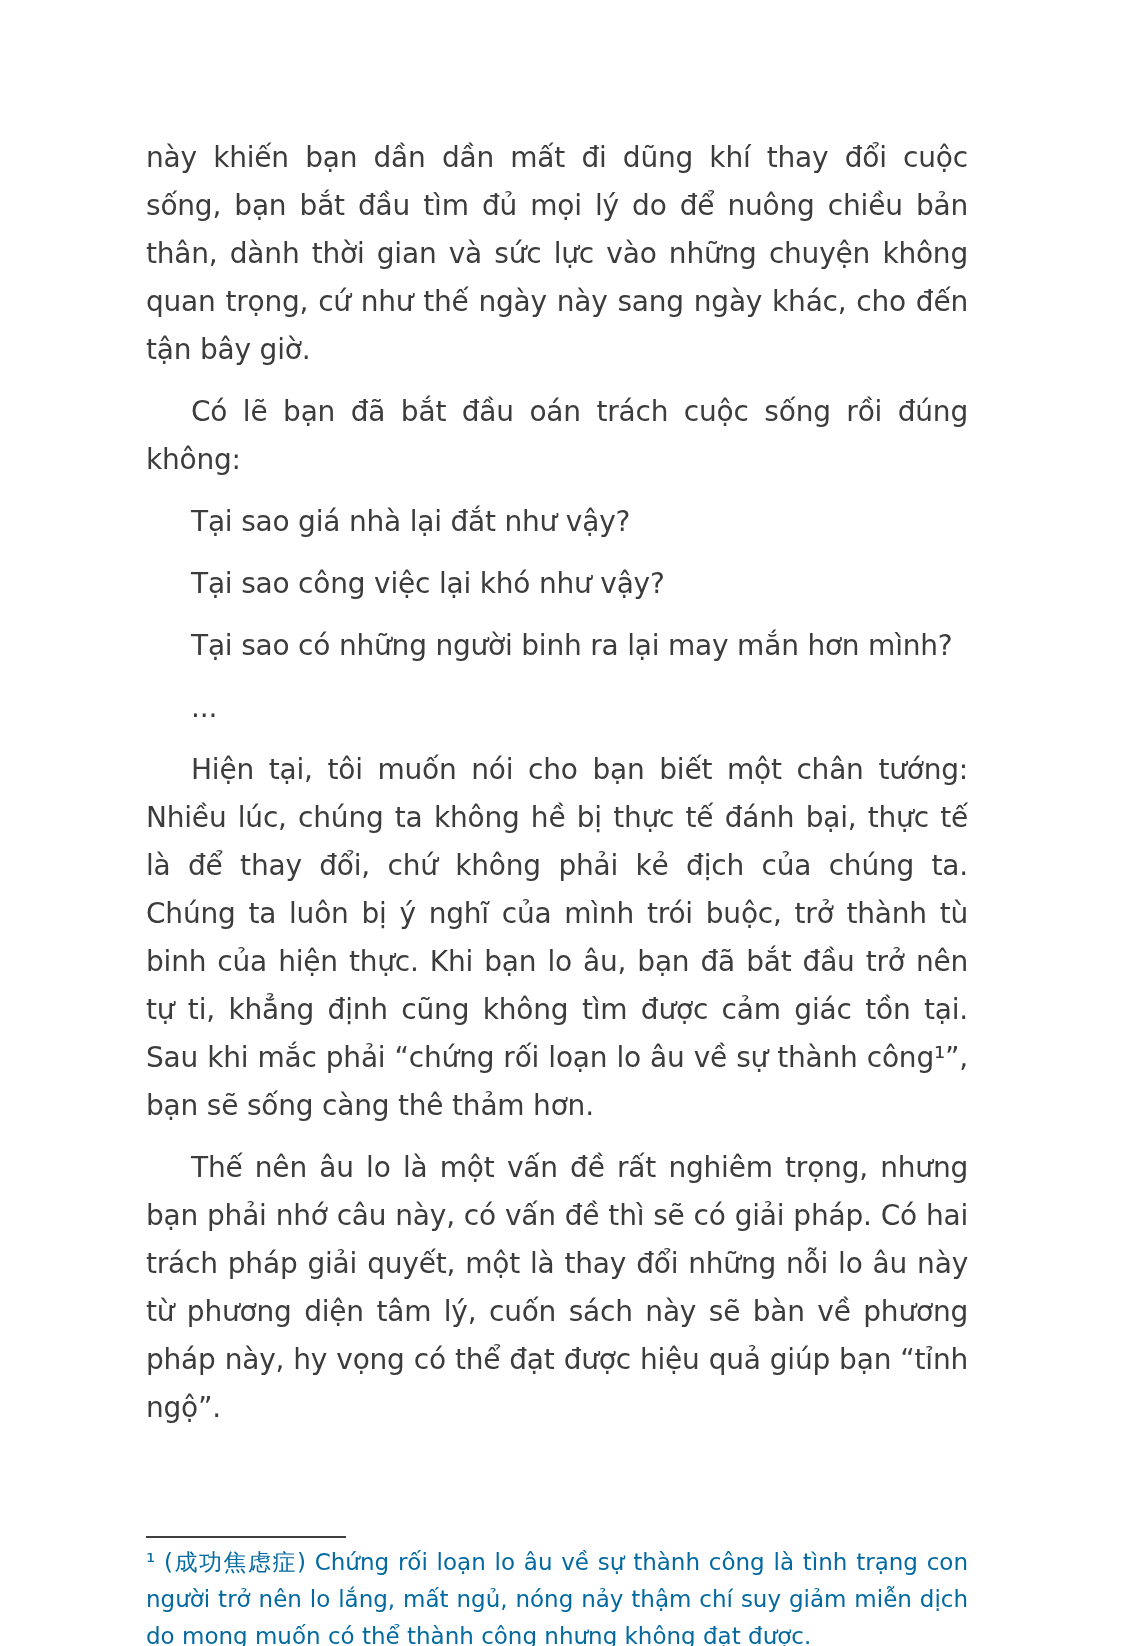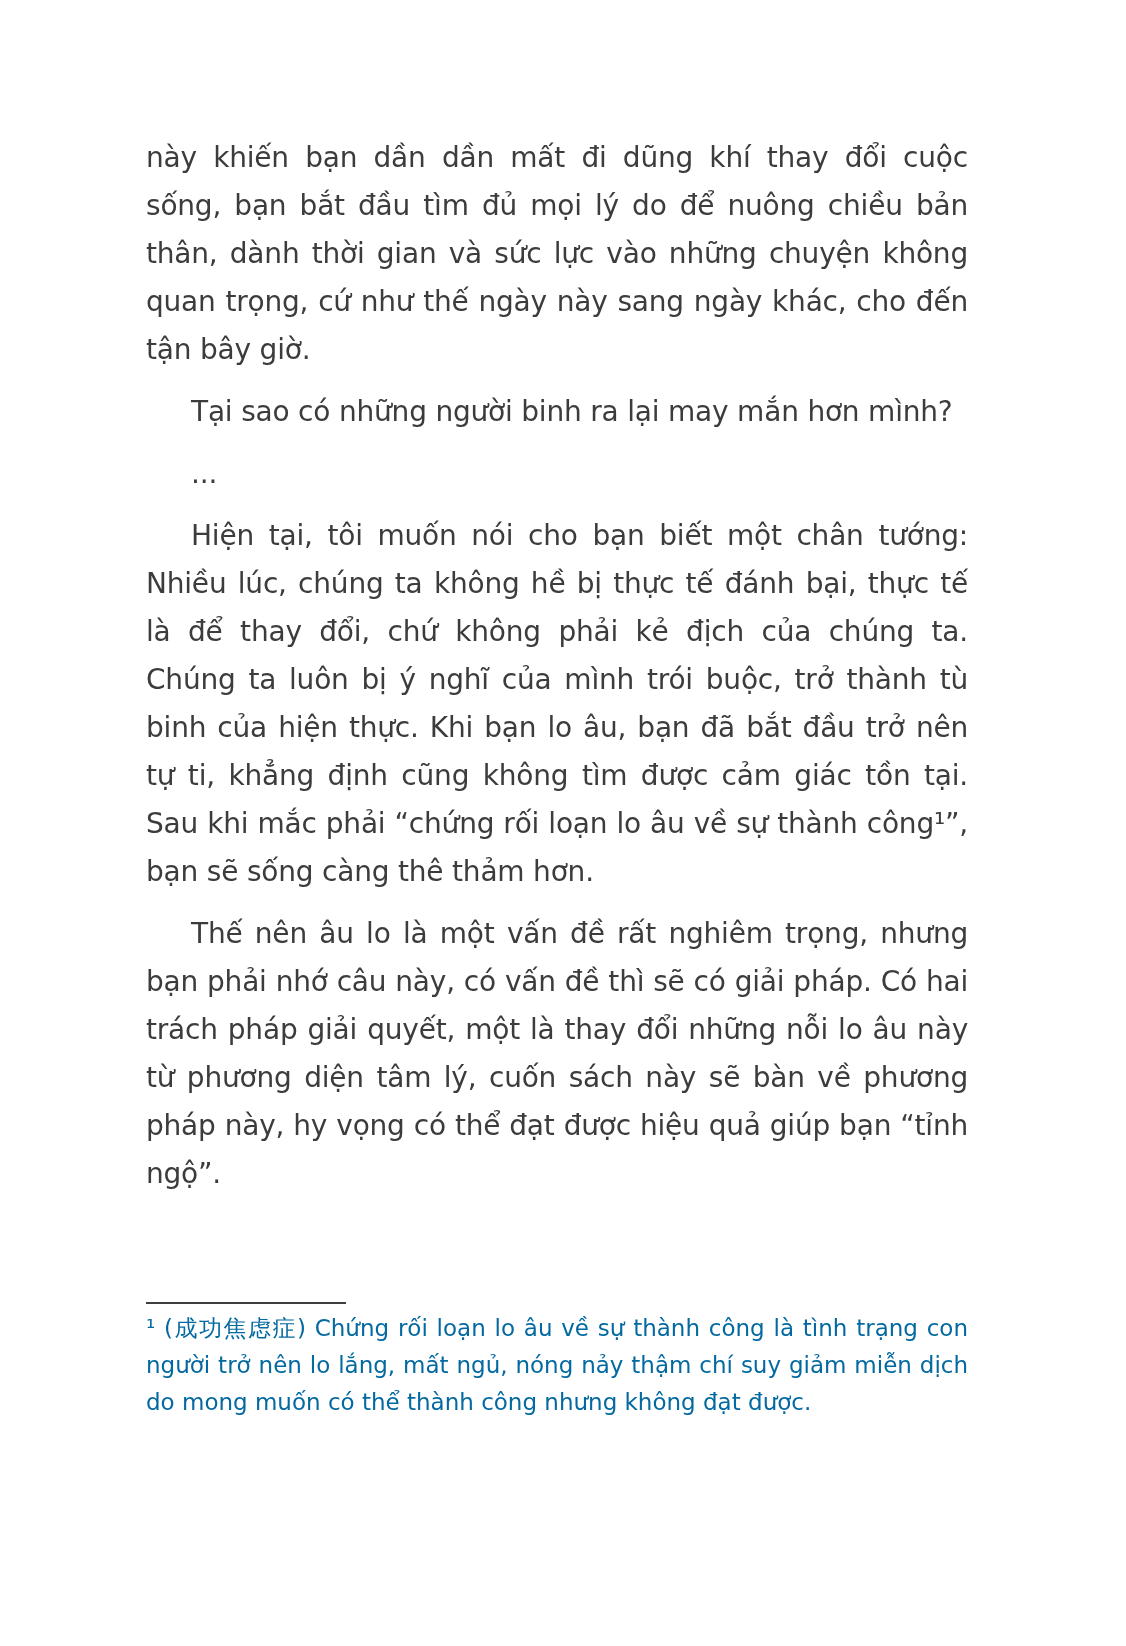--- a/index.html
+++ b/index.html
@@ -49,22 +49,25 @@
   }
 </style>
 </head>
 <body>
 
 <div class="sheet">
 
   <main class="body-text">
     <p>này khiến bạn dần dần mất đi dũng khí thay đổi cuộc sống, bạn bắt đầu tìm đủ mọi lý do để nuông chiều bản thân, dành thời gian và sức lực vào những chuyện không quan trọng, cứ như thế ngày này sang ngày khác, cho đến tận bây giờ.</p>
 
+    <p class="indent">Có lẽ bạn đã bắt đầu oán trách cuộc sống rồi đúng không:</p>
 
+    <p class="indent">Tại sao giá nhà lại đắt như vậy?</p>
 
+    <p class="indent">Tại sao công việc lại khó như vậy?</p>
 
     <p class="indent">Tại sao có những người binh ra lại may mắn hơn mình?</p>
 
     <p class="indent ellipsis-line">...</p>
 
     <p class="indent">Hiện tại, tôi muốn nói cho bạn biết một chân tướng: Nhiều lúc, chúng ta không hề bị thực tế đánh bại, thực tế là để thay đổi, chứ không phải kẻ địch của chúng ta. Chúng ta luôn bị ý nghĩ của mình trói buộc, trở thành tù binh của hiện thực. Khi bạn lo âu, bạn đã bắt đầu trở nên tự ti, khẳng định cũng không tìm được cảm giác tồn tại. Sau khi mắc phải “chứng rối loạn lo âu về sự thành công¹”, bạn sẽ sống càng thê thảm hơn.</p>
 
     <p class="indent">Thế nên âu lo là một vấn đề rất nghiêm trọng, nhưng bạn phải nhớ câu này, có vấn đề thì sẽ có giải pháp. Có hai trách pháp giải quyết, một là thay đổi những nỗi lo âu này từ phương diện tâm lý, cuốn sách này sẽ bàn về phương pháp này, hy vọng có thể đạt được hiệu quả giúp bạn “tỉnh ngộ”.</p>
   </main>
 

